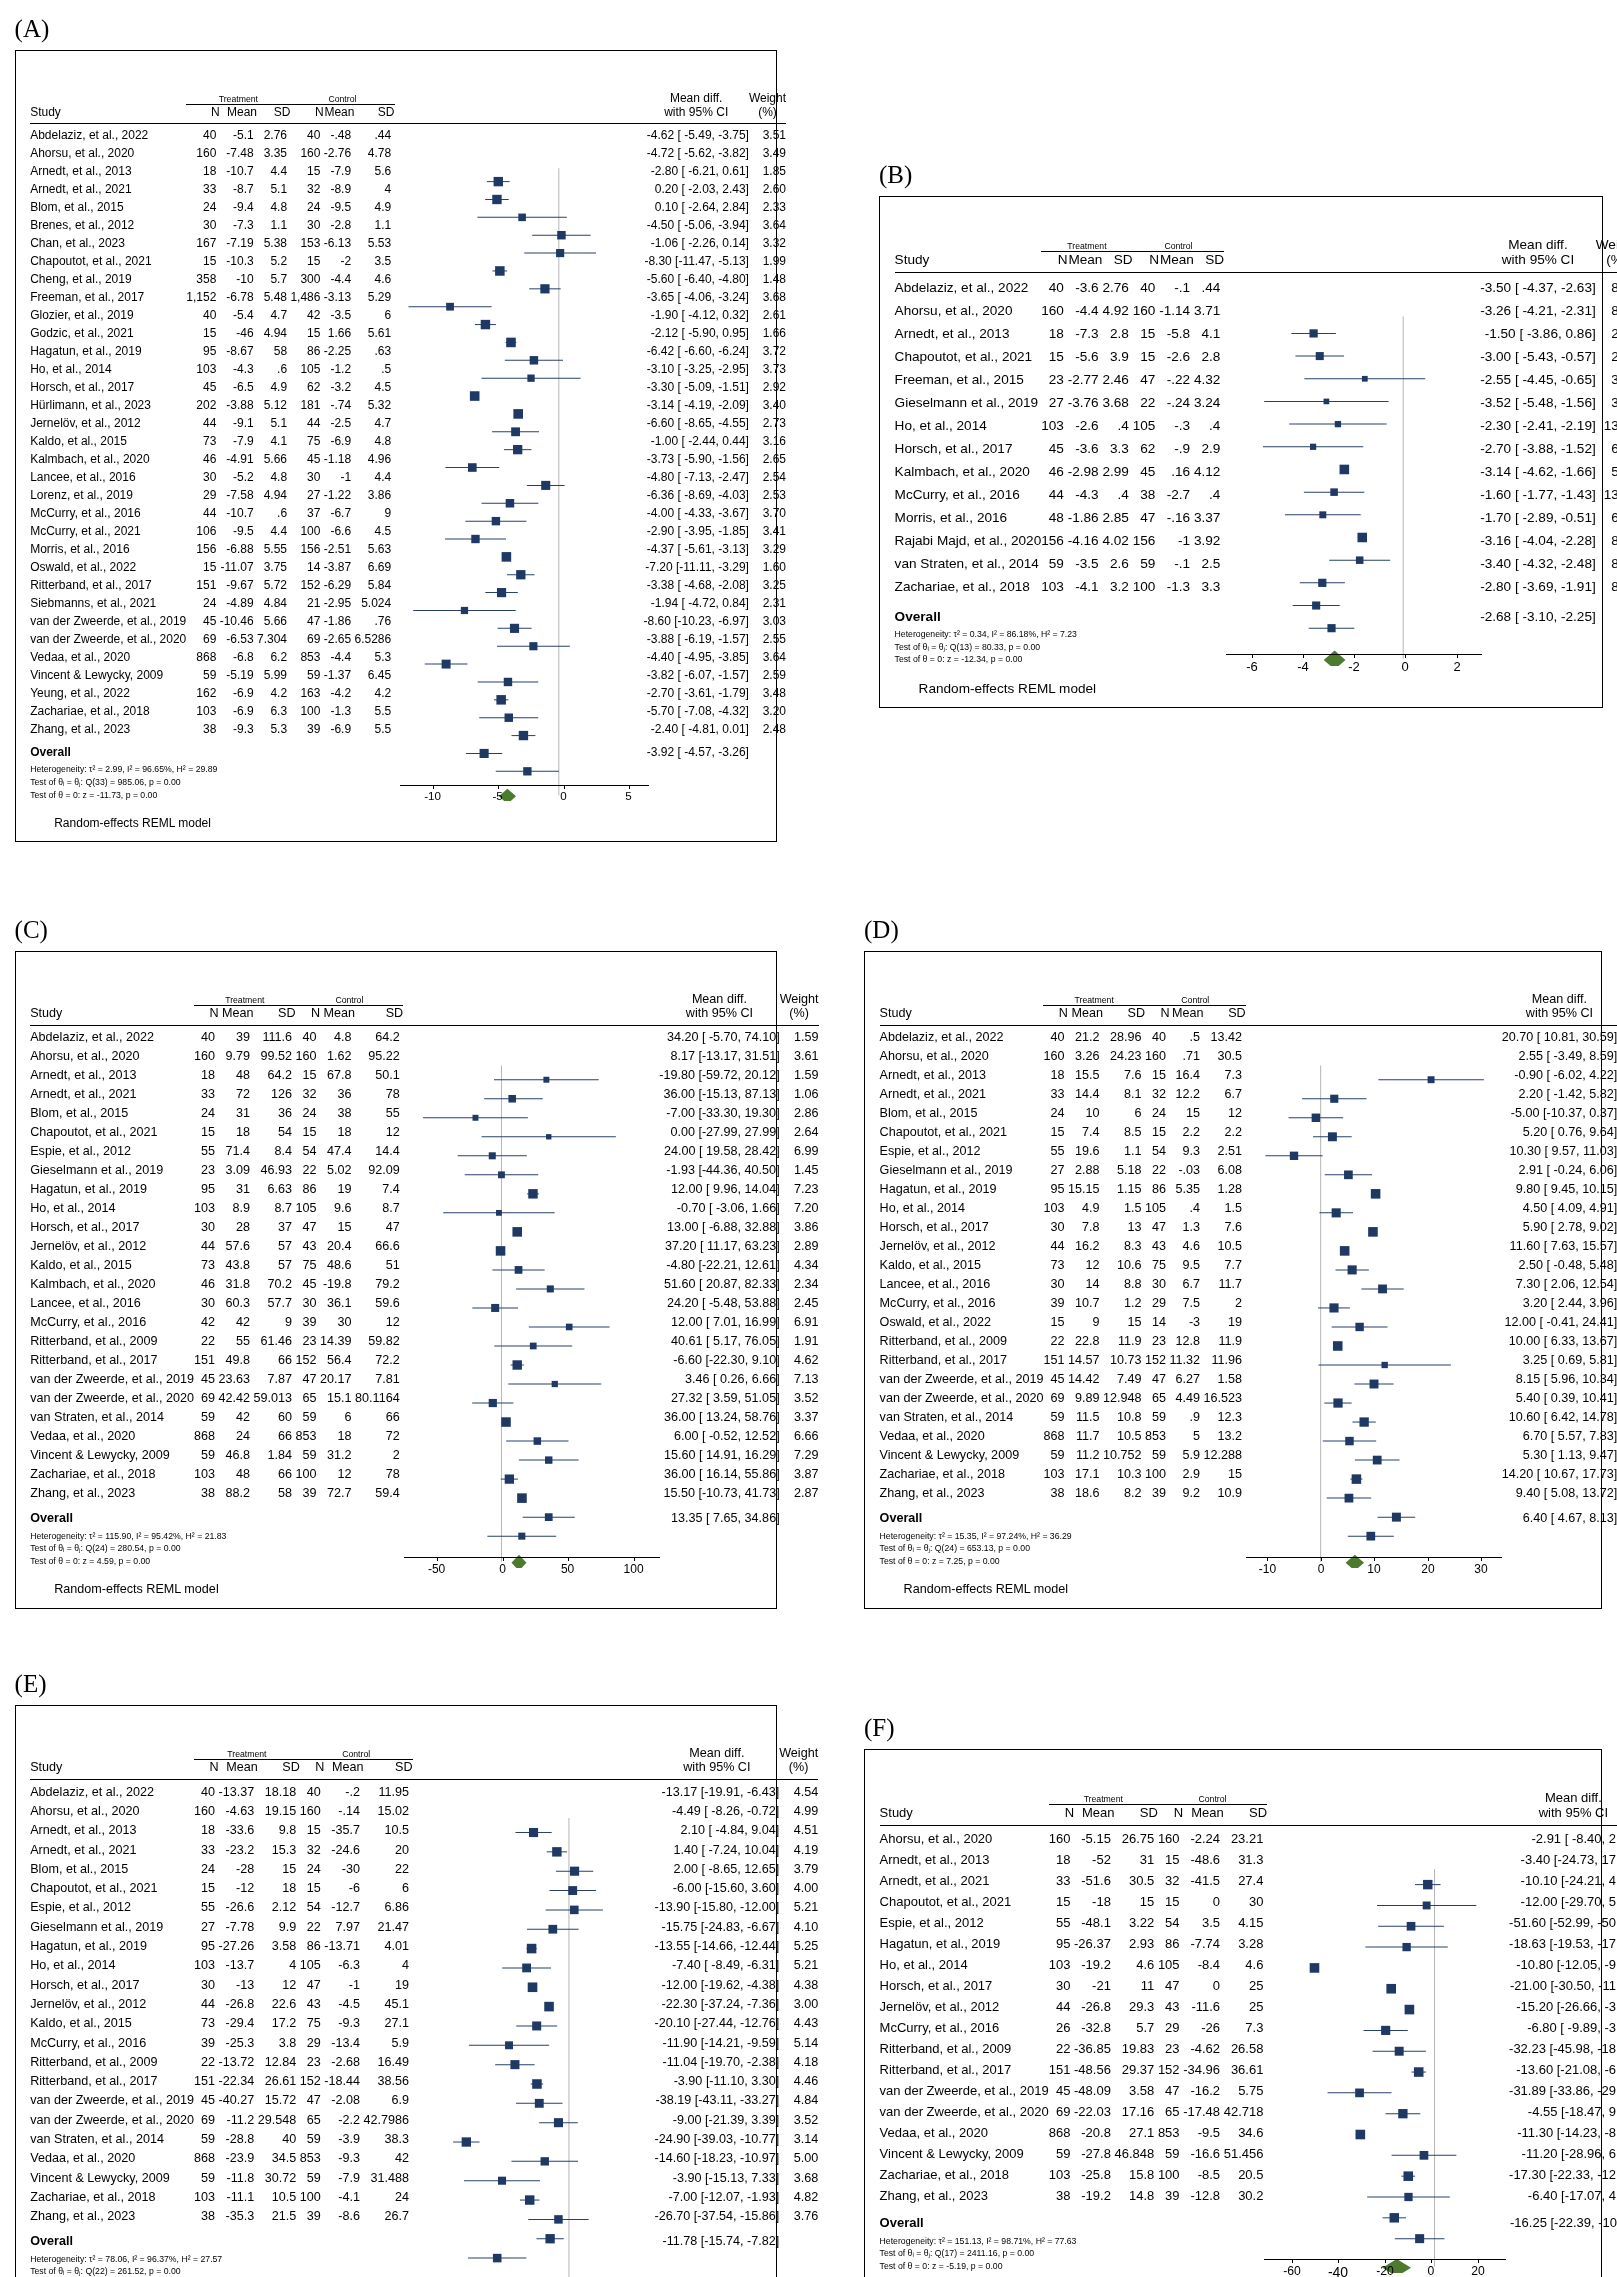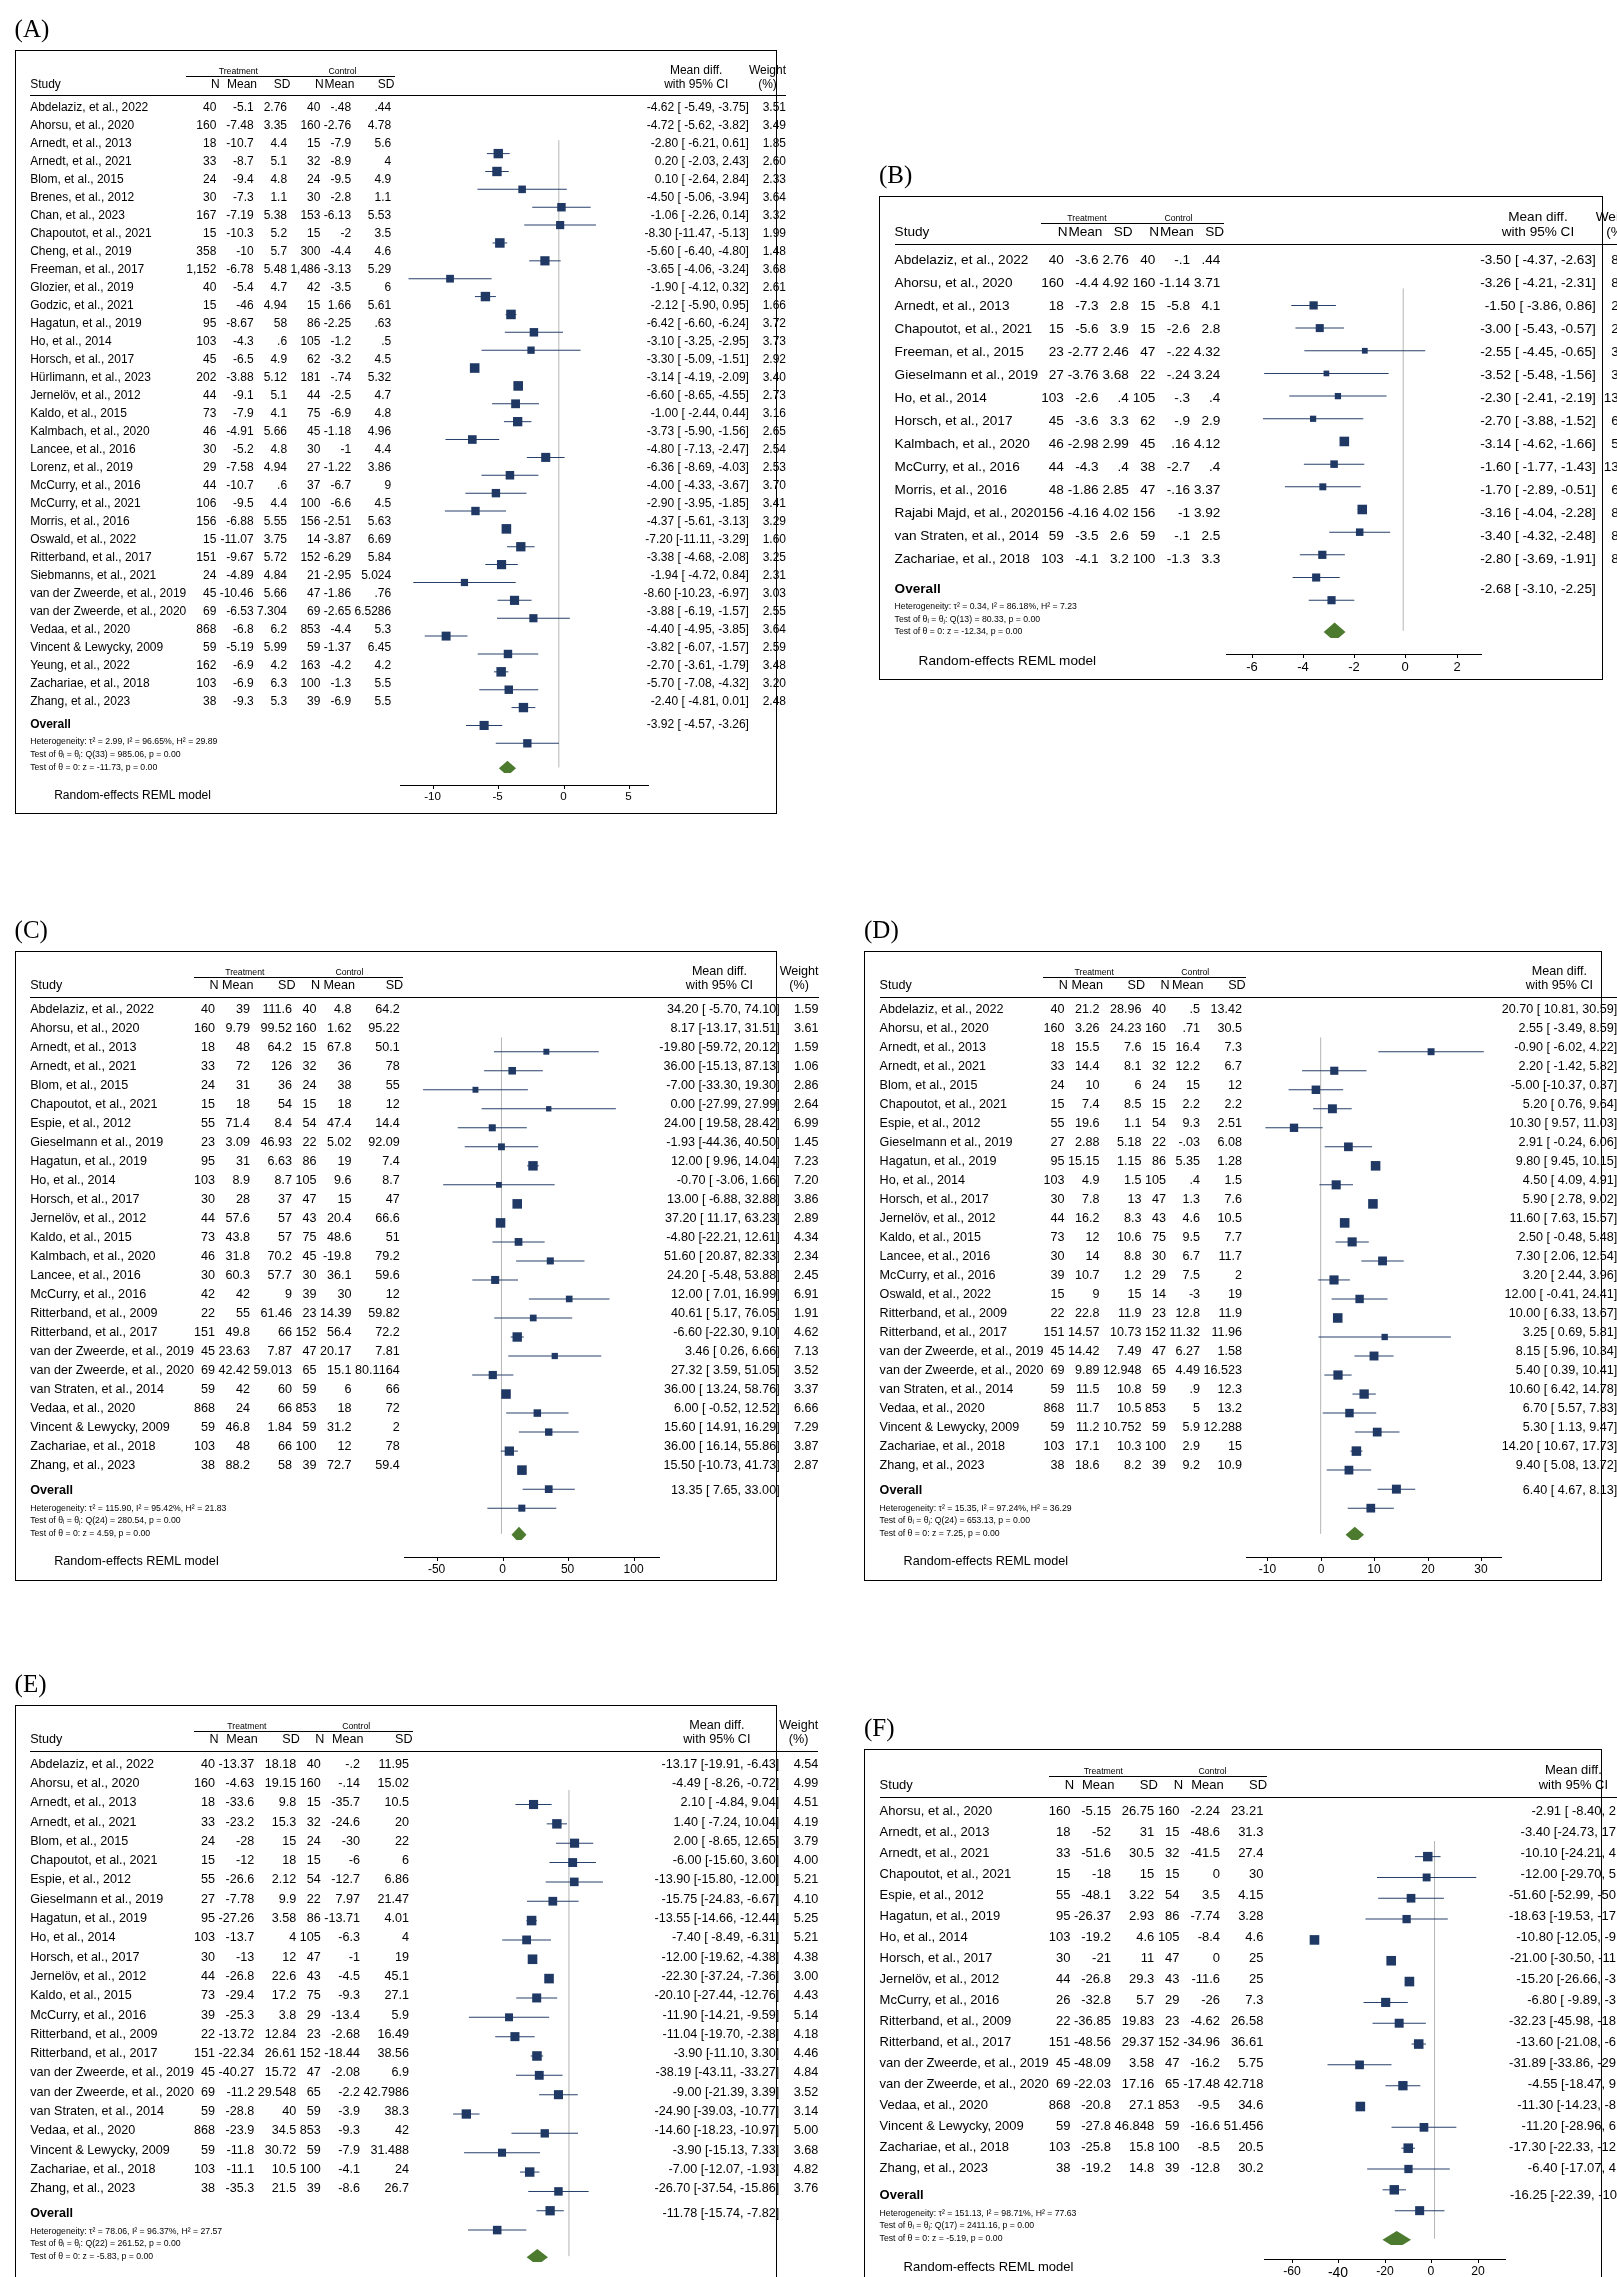--- a/index.html
+++ b/index.html
@@ -1,21 +1,21 @@
 <!DOCTYPE html>
 <html style="font-size:14.6px"><head>
 <meta charset="utf-8">
 <style>
   html,body{margin:0;padding:0;background:#ffffff;}
   body{width:1617px;height:2278px;font-family:"Liberation Sans",sans-serif;color:#000;}
   .page{position:relative;width:1617px;height:2278px;}
   .panel{position:absolute;}
   .panel-letter{font-size:25px;font-family:"Liberation Serif",serif;}
   .frame{border:0.9px solid #000;background:#fff;position:relative;box-sizing:border-box;}
-  table.ft{border-collapse:collapse;width:100%;}
+  table.ft{border-collapse:collapse;width:100%;margin-top:28px;}
   table.ft td,table.ft th{padding:0;vertical-align:bottom;}
   .hdr-group{text-align:center;font-size:8.7px;}
   .rule{border-bottom:0.9px solid #000;}
   .num{text-align:right;}
   .ctr{text-align:center;}
   .study{text-align:left;white-space:nowrap;}
   .ci{white-space:pre;font-variant-numeric:tabular-nums;}
   .plotcell{position:relative;padding:0;}
   .overall-row td{padding-top:2.7px;}
   .notes{font-size:8.7px;line-height:1.45;}
@@ -1179,21 +1179,21 @@
                 <td class="num">58&nbsp;</td>
                 <td class="num">39&nbsp;</td>
                 <td class="num">72.7&nbsp;</td>
                 <td class="num">59.4&nbsp;</td>
                 <td class="ci num">15.50 [-10.73, 41.73]</td>
                 <td class="num">2.87</td>
               </tr>
               <tr class="overall-row" style="height:25px">
                 <td class="study bold">Overall</td>
                 <td colspan="6"></td>
-                <td class="ci num">13.35 [ 7.65, 33.00]</td>
+                <td class="ci num">13.35 [ 7.65, 34.86]</td>
                 <td></td>
               </tr>
               <tr>
                 <td colspan="7" class="notes" style="padding-top:4.4px">
                   <div>Heterogeneity: τ² = 115.90, I² = 95.42%, H² = 21.83</div>
                   <div>Test of θᵢ = θⱼ: Q(24) = 280.54, p = 0.00</div>
                   <div>Test of θ = 0: z = 4.59, p = 0.00</div>
                 </td>
                 <td colspan="2"></td>
               </tr>

